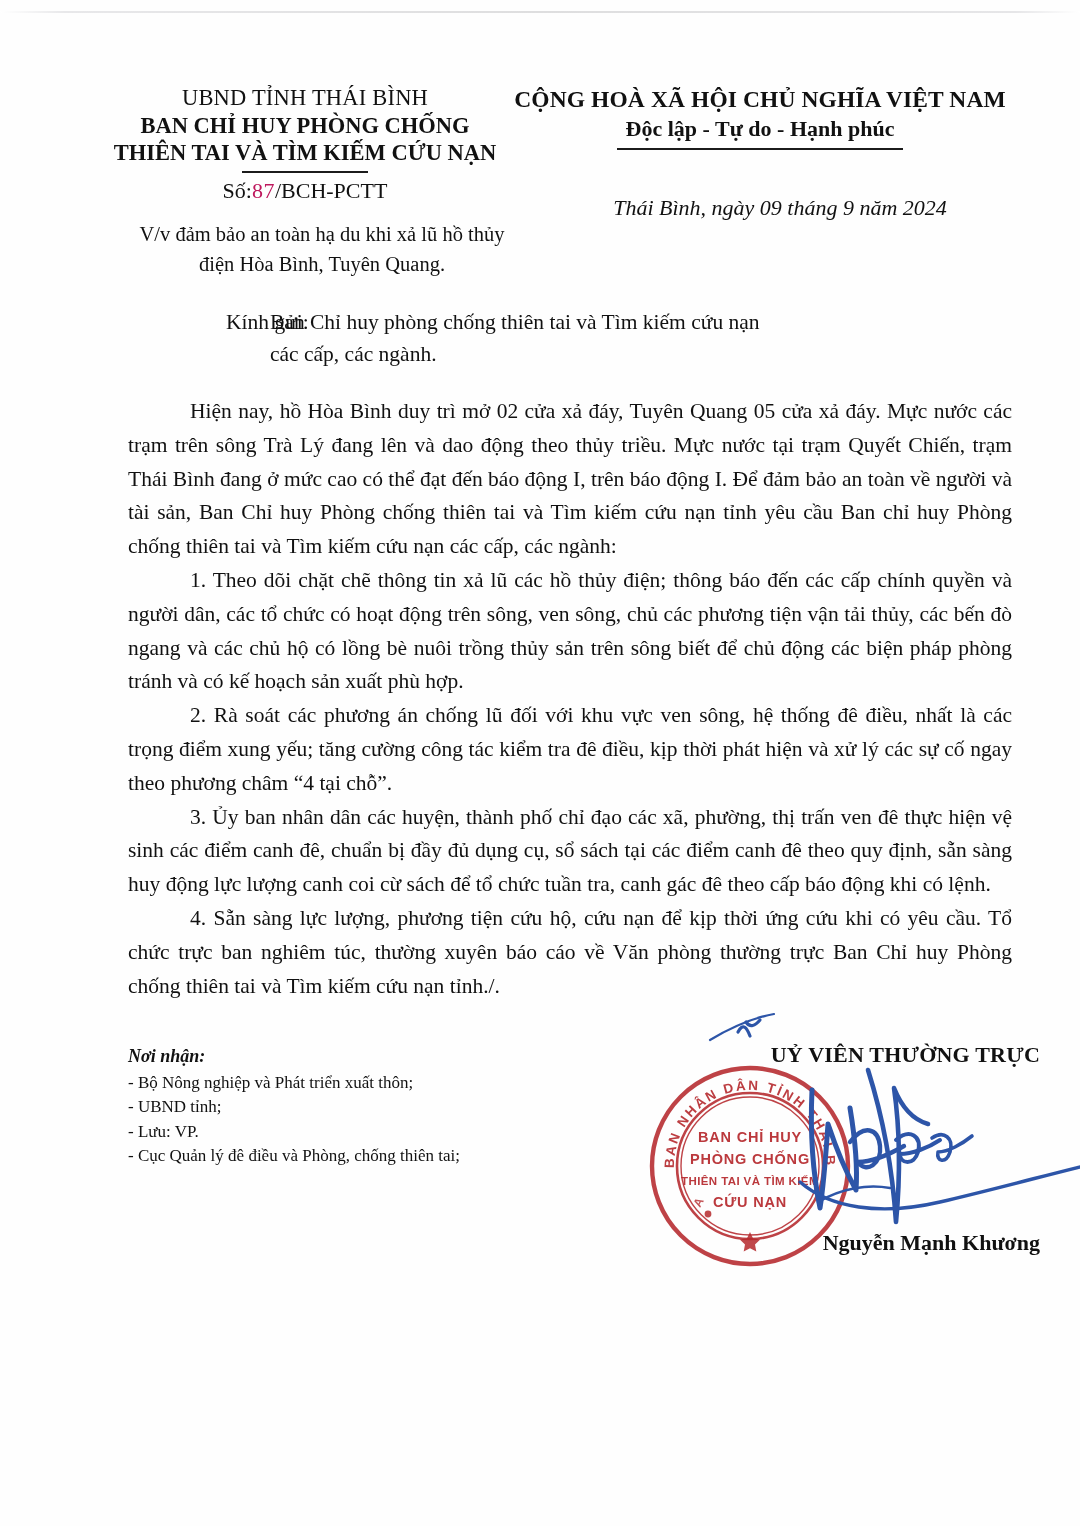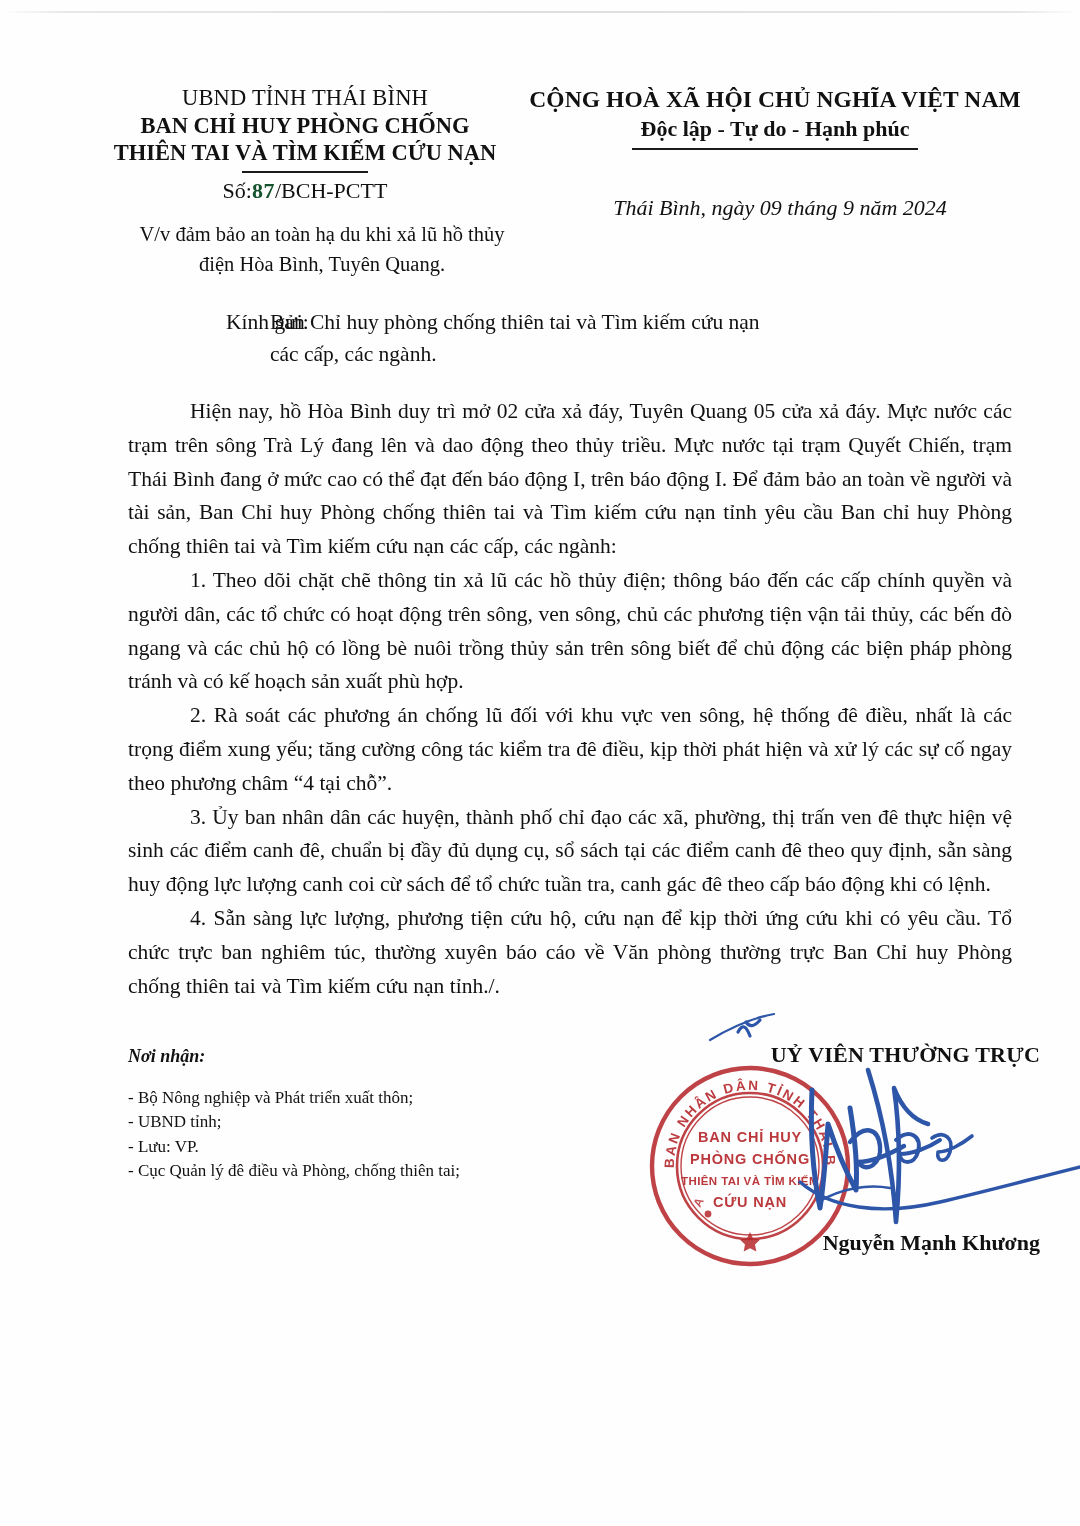--- a/index.html
+++ b/index.html
@@ -27,21 +27,20 @@
     width: 1080px; height: 2px;
     background: linear-gradient(to right, #ffffff 0%, #e8e8ea 6%, #dededf 50%, #e6e6e8 94%, #ffffff 100%);
   }
 
   
   .header {
     position: absolute;
     left: 0; top: 84px;
     width: 1080px;
     display: flex;
-    gap: 15px;
   }
   .header-left {
     width: 500px;
     padding-left: 110px;
     box-sizing: border-box;
     text-align: center;
   }
   .header-right {
     width: 560px;
     padding-right: 40px;
@@ -88,22 +87,22 @@
 
   .doc-number {
     position: absolute;
     left: 110px; top: 178px;
     width: 390px;
     text-align: center;
     font-size: 22px;
     white-space: nowrap;
   }
   .doc-number .num {
-    color: #14532d;
-    font-weight: 700;
+    color: #be185d;
+    font-weight: 400;
     letter-spacing: .5px;
   }
 
   .subject {
     position: absolute;
     left: 112px; top: 219px;
     width: 420px;
     text-align: center;
     font-size: 20.5px;
     line-height: 30px;
@@ -163,21 +162,21 @@
     position: absolute;
     left: 128px; top: 1044px;
     width: 470px;
     font-size: 17px;
     line-height: 24.5px;
   }
   .recipients-title {
     font-style: italic;
     font-weight: bold;
     font-size: 18px;
-    margin-bottom: 17px;
+    margin-bottom: 2px;
   }
   .recipients-list {
     list-style: none;
     margin: 0;
     padding: 0;
   }
 
   .signature {
     position: absolute;
     left: 620px; top: 1042px;

